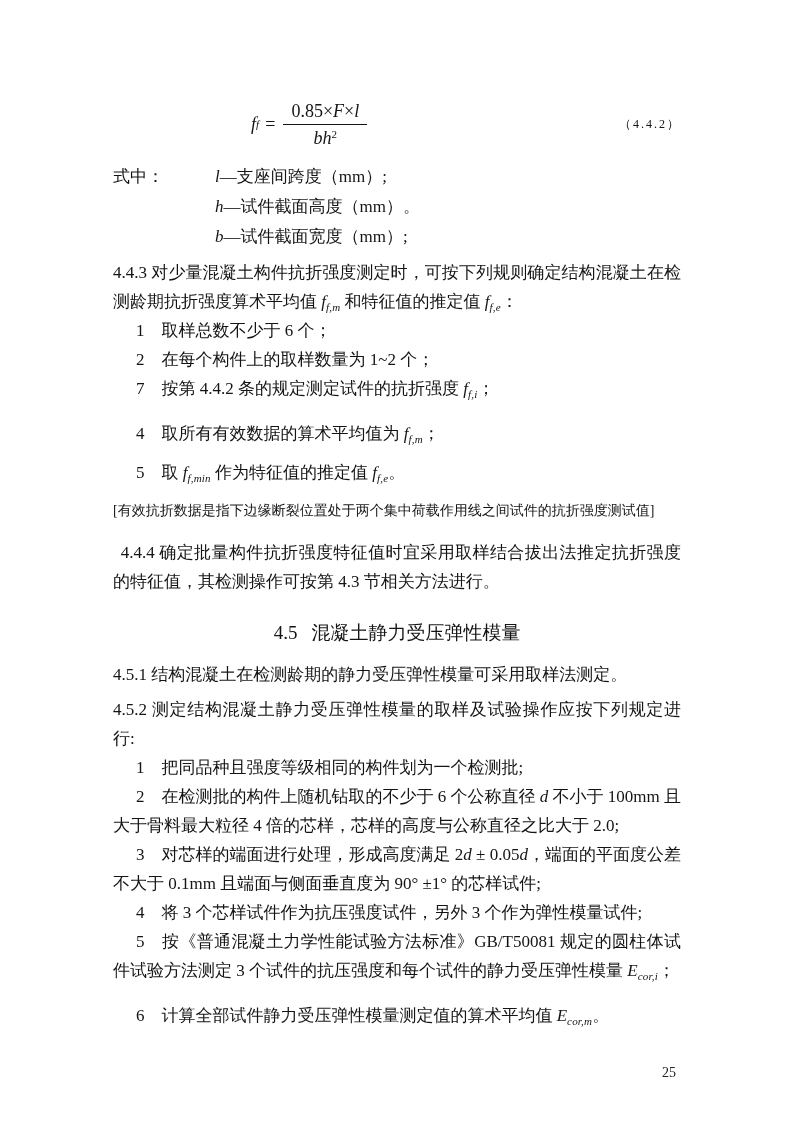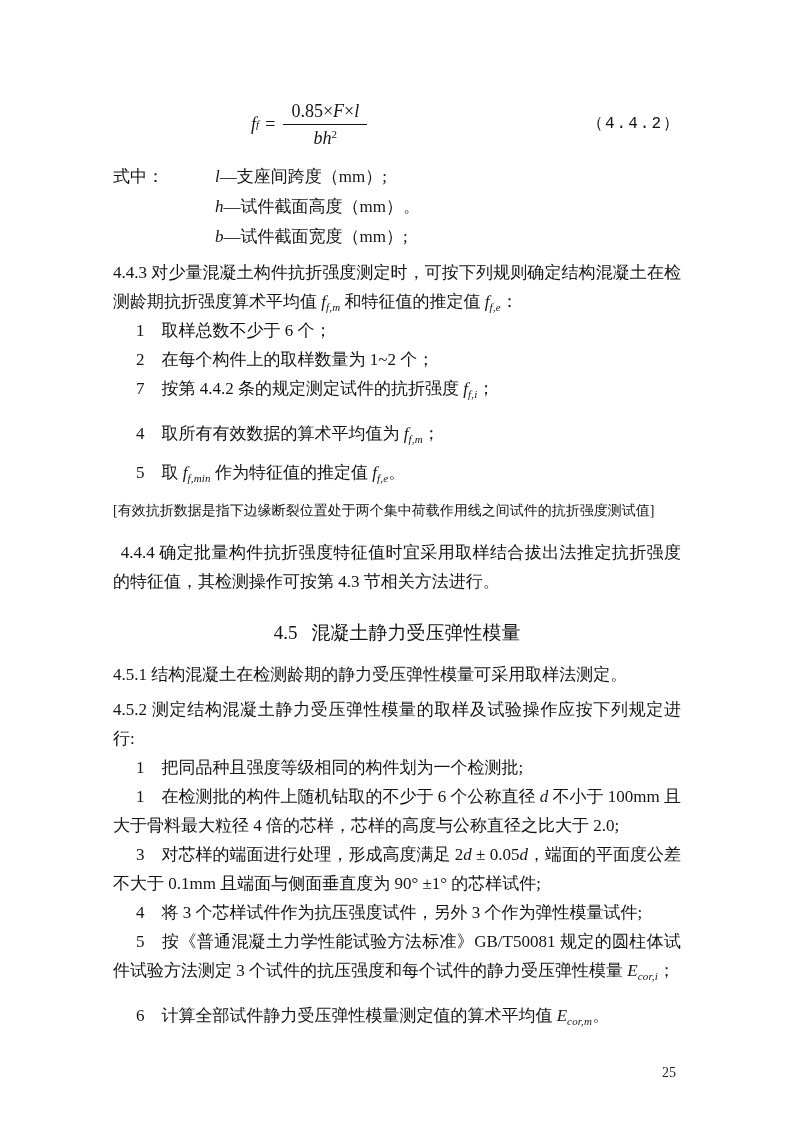--- a/index.html
+++ b/index.html
@@ -26,21 +26,21 @@
   
   .formula-row {
     display: flex; align-items: center;
     height: 56px; margin-bottom: 10px;
   }
   .formula { margin-left: 138px; display: inline-flex; align-items: center; font-size: 18px; }
   .frac { display: inline-flex; flex-direction: column; text-align: center; margin-left: 8px; }
   .frac .fnum { padding: 0 8px 2px 8px; border-bottom: 1.4px solid #141414; line-height: 22px; }
   .frac .fden { padding-top: 2px; line-height: 22px; }
   .eqsign { margin-left: 6px; }
-  .eq-number { margin-left: auto; font-size: 16px; letter-spacing: 2px; font-family: Liberation Mono, monospace; }
+  .eq-number { margin-left: auto; font-size: 12px; letter-spacing: 2px; }
 
   
   .where { display: flex; margin-bottom: 6px; justify-content: center; }
   .where-label { flex: 0 0 62px; }
   .defs { flex: 1; margin-left: 40px; }
   .def-line { line-height: 30px; }
 
   
   .para { margin: 6px 0 0 0; }
   .para-444 { text-indent: 0.45em; margin-top: 16px; }
@@ -107,21 +107,21 @@
   <p class="note">[有效抗折数据是指下边缘断裂位置处于两个集中荷载作用线之间试件的抗折强度测试值]</p>
 
   <p class="para para-444">4.4.4 确定批量构件抗折强度特征值时宜采用取样结合拔出法推定抗折强度的特征值，其检测操作可按第 4.3 节相关方法进行。</p>
 
   <h2 class="section-heading"><span class="hnum">4.5</span><span>混凝土静力受压弹性模量</span></h2>
 
   <p class="para">4.5.1 结构混凝土在检测龄期的静力受压弹性模量可采用取样法测定。</p>
   <p class="para">4.5.2 测定结构混凝土静力受压弹性模量的取样及试验操作应按下列规定进行:</p>
 
   <p class="item">1　把同品种且强度等级相同的构件划为一个检测批;</p>
-  <p class="item"><span>1　在检测批的构件上随机钻取的不少于 6 个公称直径 </span><i class="mvar">d</i><span> 不小于 100mm 且大于骨料最大粒径 4 倍的芯样，芯样的高度与公称直径之比大于 2.0;</span></p>
+  <p class="item"><span>2　在检测批的构件上随机钻取的不少于 6 个公称直径 </span><i class="mvar">d</i><span> 不小于 100mm 且大于骨料最大粒径 4 倍的芯样，芯样的高度与公称直径之比大于 2.0;</span></p>
   <p class="item"><span>3　对芯样的端面进行处理，形成高度满足 2</span><i class="mvar">d</i><span> ± 0.05</span><i class="mvar">d</i><span>，端面的平面度公差不大于 0.1mm 且端面与侧面垂直度为 90° ±1° 的芯样试件;</span></p>
   <p class="item">4　将 3 个芯样试件作为抗压强度试件，另外 3 个作为弹性模量试件;</p>
   <p class="item"><span>5　按《普通混凝土力学性能试验方法标准》GB/T50081 规定的圆柱体试件试验方法测定 3 个试件的抗压强度和每个试件的静力受压弹性模量 </span><i class="mvar">E</i><sub class="msub">cor,i</sub><span>；</span></p>
   <p class="item sp-lg"><span>6　计算全部试件静力受压弹性模量测定值的算术平均值 </span><i class="mvar">E</i><sub class="msub">cor,m</sub><span>。</span></p>
 
 
 </div>
 
 <div class="page-number">25</div>
 

